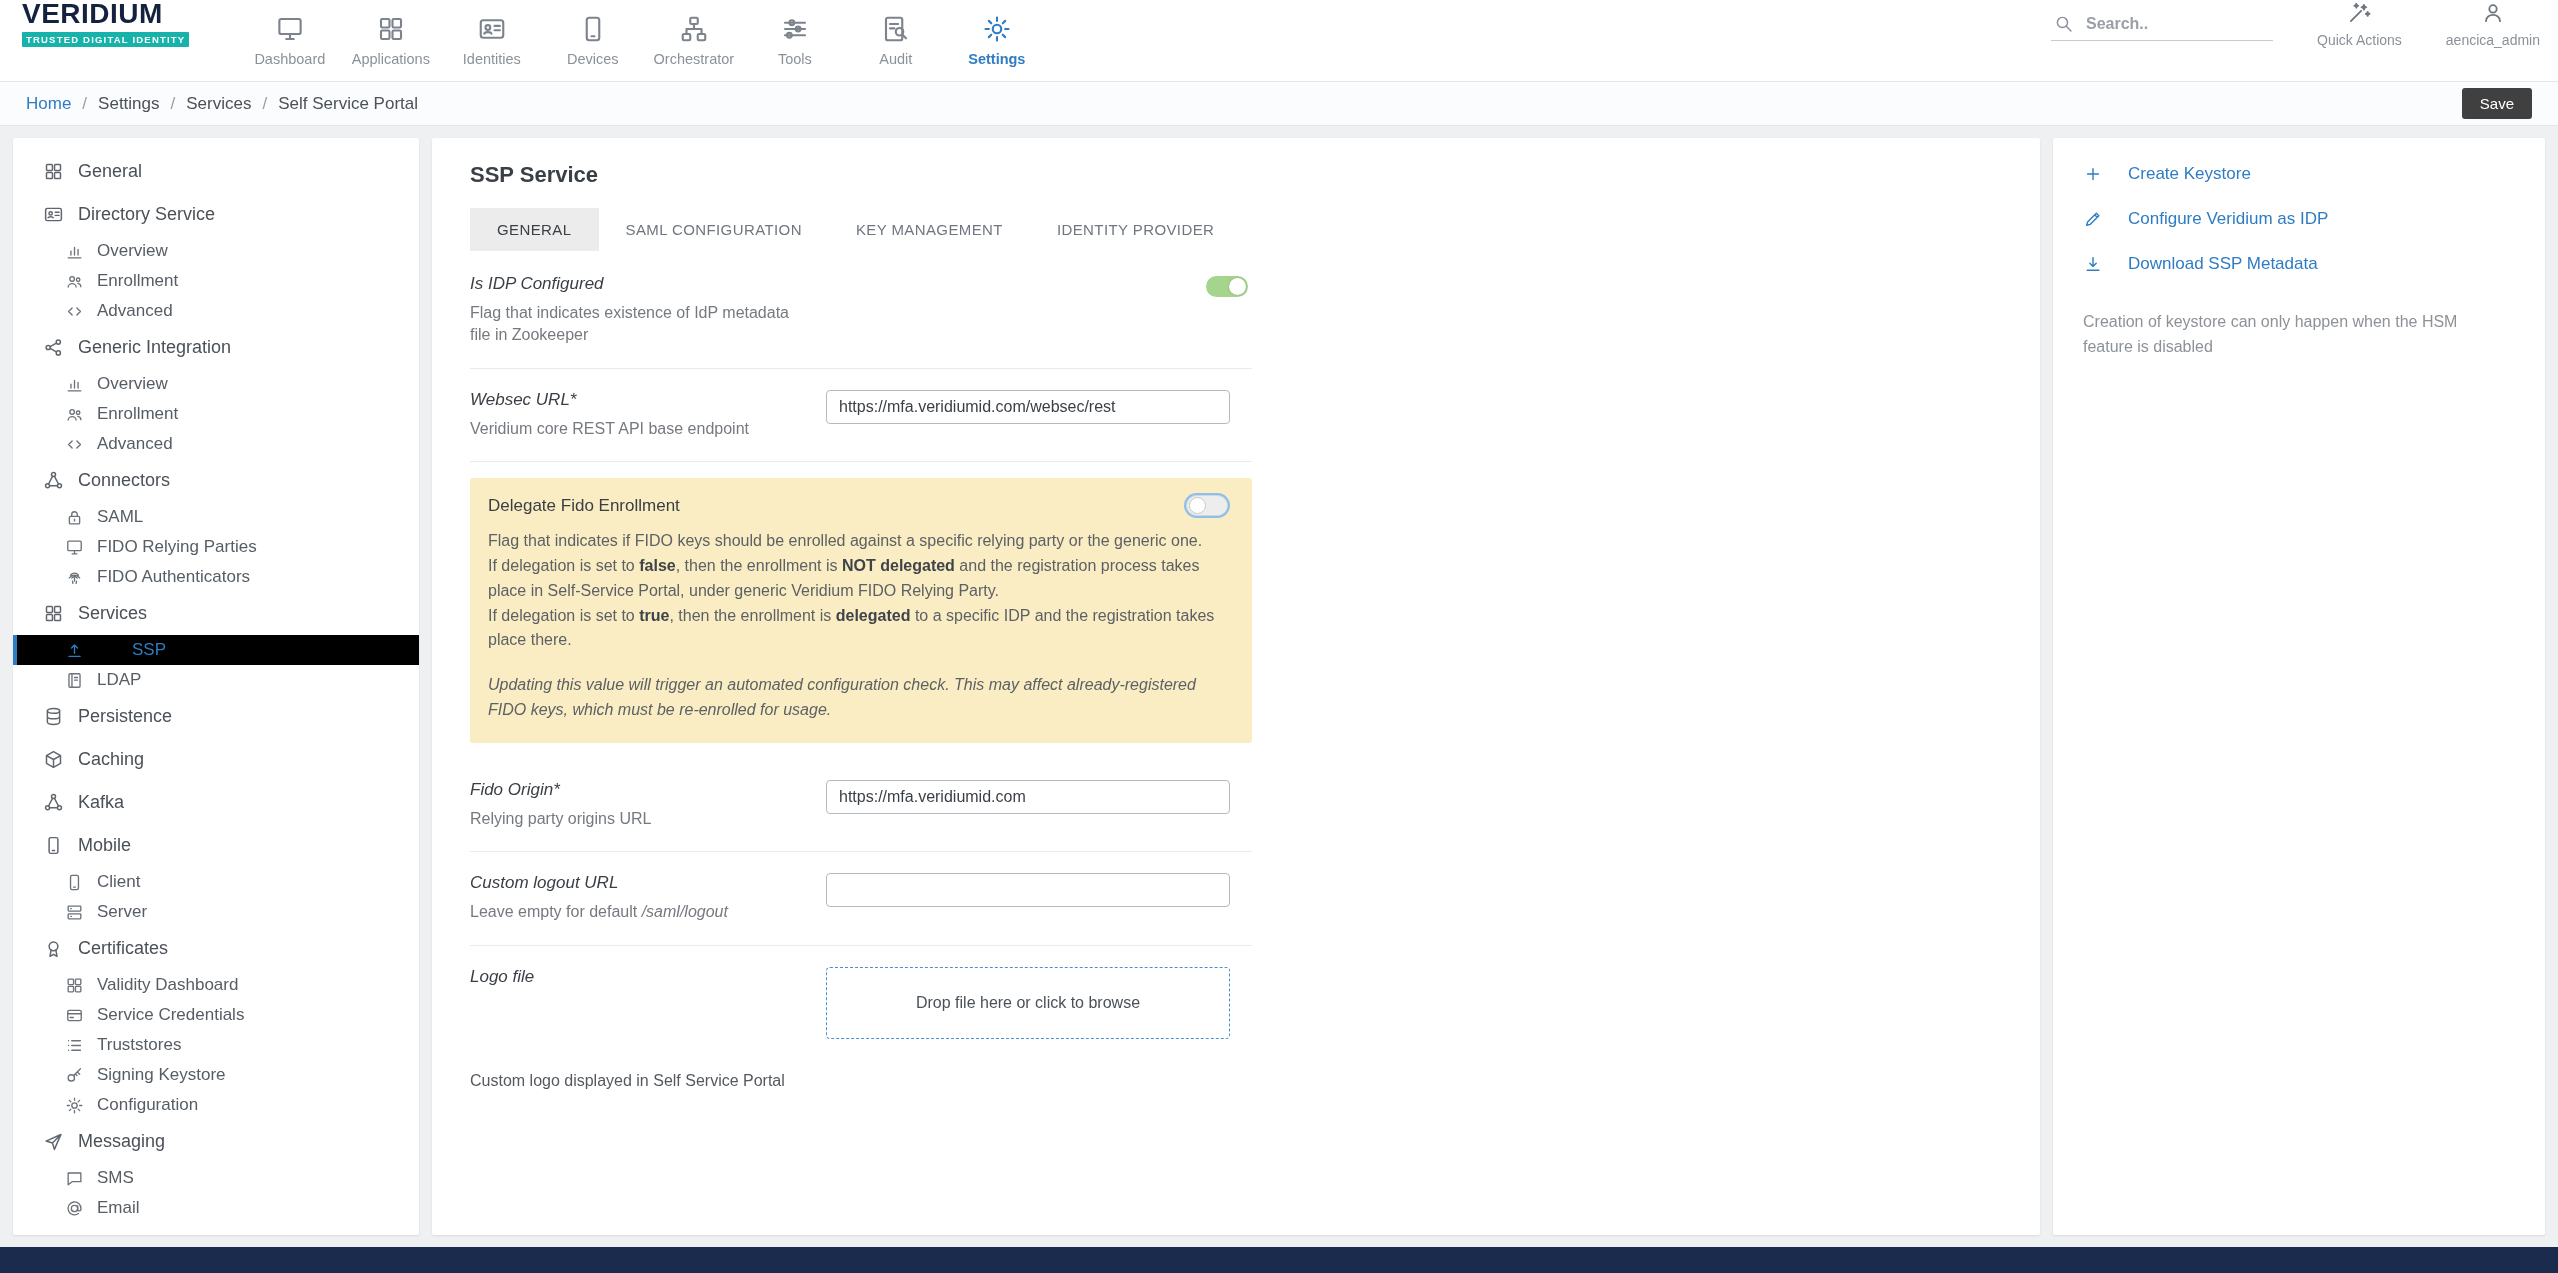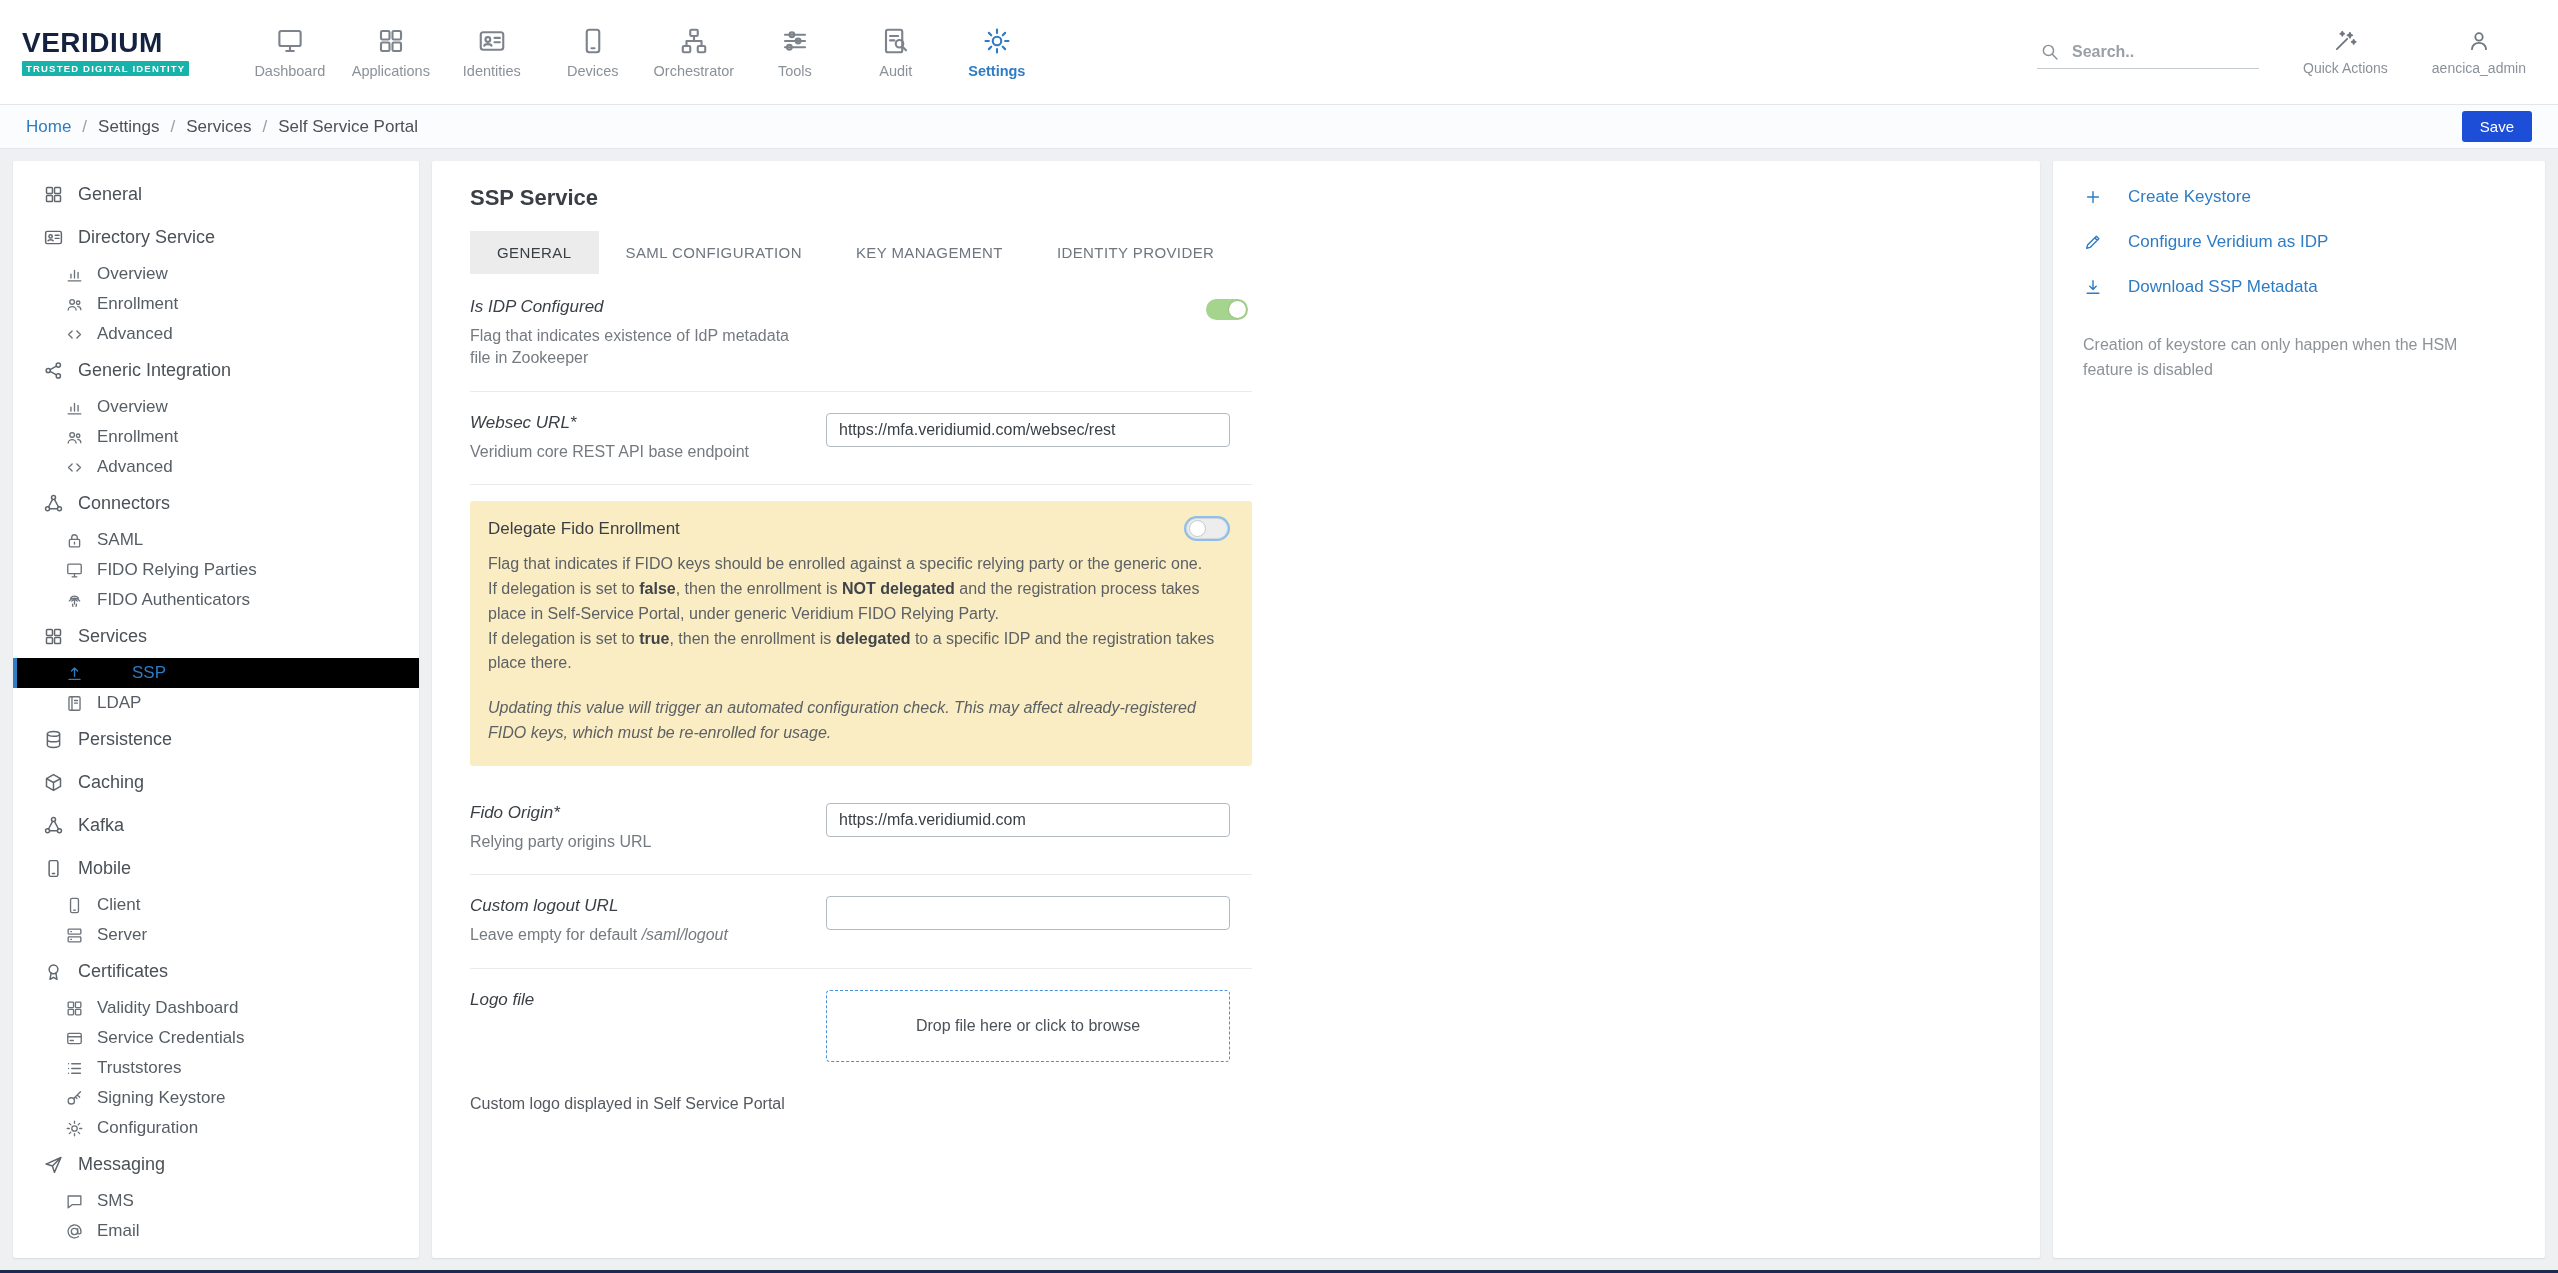--- a/index.html
+++ b/index.html
@@ -6,21 +6,21 @@
   body{
     width:2558px;height:1273px;overflow:hidden;
     background:#eef0f2;
     font-family:"Liberation Sans", sans-serif;
     color:#3a3f45;
     -webkit-font-smoothing:antialiased;
   }
   .ic{fill:none;stroke:currentColor;stroke-width:1.7;stroke-linecap:round;stroke-linejoin:round;}
 
   
-  .hdr{height:105px;background:#fff;border-bottom:1px solid #e4e7ea;display:flex;align-items:center;padding:0 32px 0 22px;box-sizing:border-box;}
+  .hdr{height:82px;background:#fff;border-bottom:1px solid #e4e7ea;display:flex;align-items:flex-start;padding:0 18px 0 22px;box-sizing:border-box;}
   .logo{display:flex;flex-direction:column;justify-content:center;margin-right:50px;cursor:pointer;}
   .logo-name{font-size:28px;font-weight:bold;color:#14213f;letter-spacing:.5px;line-height:1;}
   .logo-tag{margin-top:4px;font-size:9.5px;font-weight:bold;color:#fff;background:#17b3aa;padding:2px 4px;letter-spacing:1.2px;border-radius:1px;align-self:flex-start;}
   .nav{display:flex;height:100%;}
   .nav-item{width:101px;display:flex;flex-direction:column;align-items:center;justify-content:center;gap:7px;cursor:pointer;color:#7d838c;}
   .nav-item .nico{width:30px;height:30px;}
   .nav-item .nlabel{font-size:14.5px;color:#8b9199;}
   .nav-item.active{color:#2e7cc3;}
   .nav-item.active .nlabel{color:#2e7cc3;font-weight:bold;}
   .hdr-right{margin-left:auto;display:flex;align-items:center;gap:44px;}
@@ -32,21 +32,21 @@
   .mini .nico{width:26px;height:26px;}
   .mini span{font-size:14px;color:#8b9199;}
 
   
   .crumbbar{height:44px;background:#fbfcfd;border-bottom:1px solid #e4e7ea;display:flex;align-items:center;padding:0 26px;box-sizing:border-box;gap:11px;}
   .crumb{display:flex;align-items:center;gap:11px;font-size:17px;}
   .crumb .link{color:#2e7cc3;cursor:pointer;}
   .crumb .sep{color:#9aa0a6;}
   .crumb .item{color:#4b5157;cursor:pointer;}
   .crumb .current{color:#4b5157;}
-  .savebtn{margin-left:auto;background:#1d4ed8;color:#fff;border:0;border-radius:3px;font-size:15px;padding:7px 18px;cursor:pointer;font-family:inherit;}
+  .savebtn{margin-left:auto;background:#404040;color:#fff;border:0;border-radius:3px;font-size:15px;padding:7px 18px;cursor:pointer;font-family:inherit;}
 
   
   .content{display:flex;gap:13px;padding:12px 13px;height:1121px;box-sizing:border-box;}
   .card{background:#fff;border-radius:2px;box-shadow:0 1px 2px rgba(25,34,45,.10);}
   .sidebar{width:406px;flex:0 0 auto;padding:12px 0;overflow:hidden;box-sizing:border-box;}
   .main{flex:1;padding:24px 38px;overflow:hidden;box-sizing:border-box;}
   .rightpanel{width:492px;flex:0 0 auto;padding:26px 30px;box-sizing:border-box;}
 
   
   .cat{display:flex;align-items:center;gap:14px;padding:11px 16px 11px 30px;font-size:18px;color:#4b5158;cursor:pointer;}

